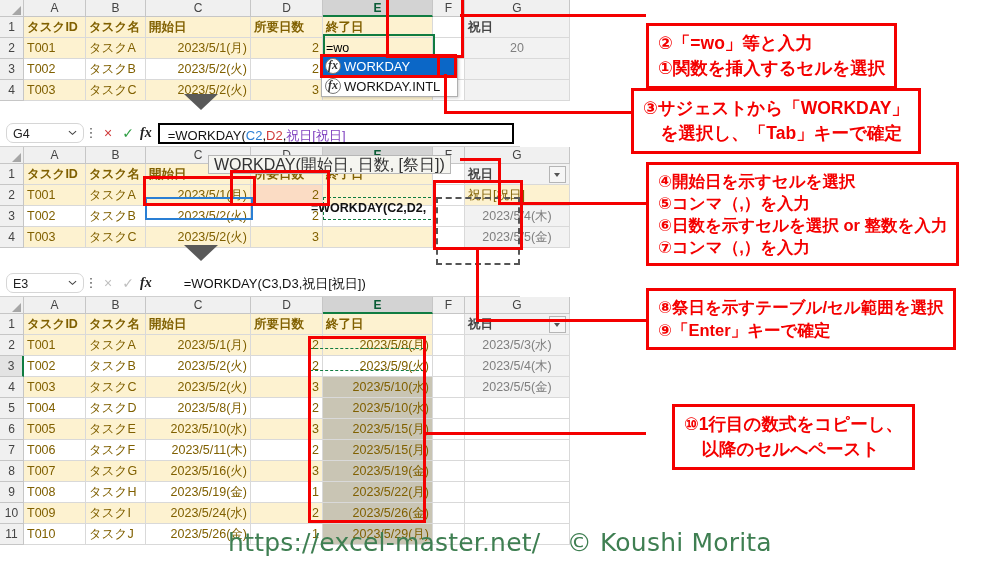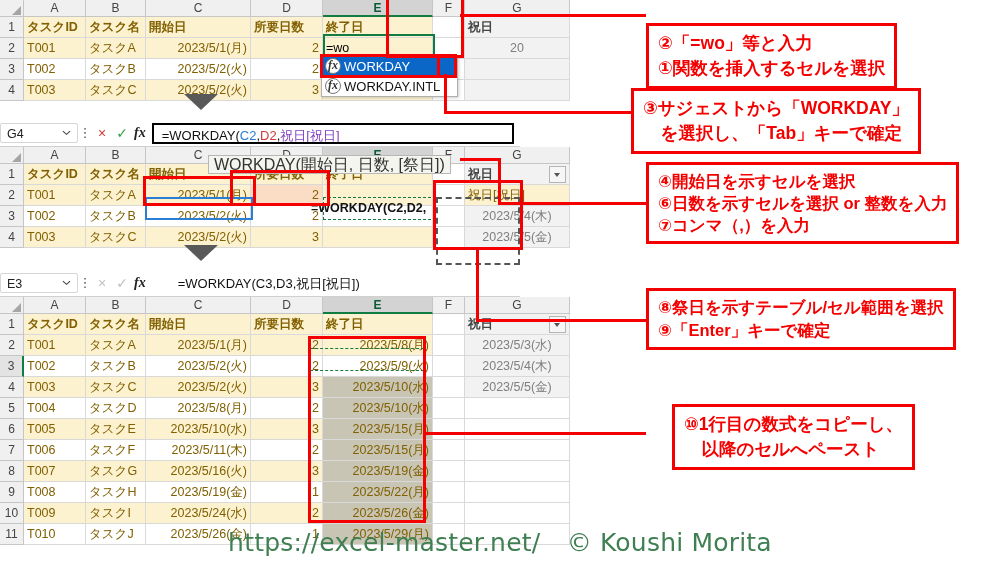--- a/index.html
+++ b/index.html
@@ -43,21 +43,21 @@
   .bandA{background:#fdf2d0;}
   .bandB{background:#ffffff;}
   .tnum{color:#806000;text-align:right;}
   .ttxt{color:#806000;}
   .right{text-align:center;}
   .grey{color:#7f7f7f;}
   .holbg{background:#f2f2f2;}
 
   
   .fbar{display:flex;align-items:center;height:26px;background:#fff;border-bottom:1px solid #d0d0d0;}
-  .namebox{width:78px;height:20px;border:1px solid #d6d6d6;border-radius:2px;background:#fff;
+  .namebox{width:78px;height:20px;margin-left:6px;border:1px solid #d6d6d6;border-radius:7px;background:#fff;
            font-size:12.5px;line-height:20px;padding-left:6px;color:#222;box-sizing:border-box;position:relative;}
   .nbchev{position:absolute;right:6px;top:4px;width:9px;height:9px;}
   .vdots{width:14px;text-align:center;color:#555;font-size:13px;line-height:20px;}
   .fbtn{width:20px;text-align:center;font-size:14px;line-height:20px;}
   .fxlab{font-style:italic;font-weight:bold;font-size:14px;color:#222;padding:0 6px 0 2px;font-family:"Liberation Serif",serif;}
   .finput{flex:1;height:21px;font-size:13px;line-height:21px;color:#111;padding-left:8px;box-sizing:border-box;white-space:nowrap;overflow:hidden;}
   .finput.boxed{border:2px solid #000;background:#fff;margin-right:6px;}
   .ref-c{color:#2a7fd4;} .ref-d{color:#d03a3a;} .ref-h{color:#7f3fbf;}
 
   
@@ -410,20 +410,21 @@
   <div class="redcall" style="left:646px;top:23px;">
     <div>②「=wo」等と入力</div>
     <div>①関数を挿入するセルを選択</div>
   </div>
   <div class="redcall" style="left:631px;top:88px;">
     <div>③サジェストから「WORKDAY」</div>
     <div>　を選択し、「Tab」キーで確定</div>
   </div>
   <div class="redcall" style="left:646px;top:162px;font-size:16.5px;line-height:22px;">
     <div>④開始日を示すセルを選択</div>
+    <div>⑤コンマ（,）を入力</div>
     <div>⑥日数を示すセルを選択 or 整数を入力</div>
     <div>⑦コンマ（,）を入力</div>
   </div>
   <div class="redcall" style="left:646px;top:288px;font-size:16.5px;line-height:23px;">
     <div>⑧祭日を示すテーブル/セル範囲を選択</div>
     <div>⑨「Enter」キーで確定</div>
   </div>
   <div class="redcall" style="left:672px;top:404px;">
     <div>⑩1行目の数式をコピーし、</div>
     <div>　以降のセルへペースト</div>

